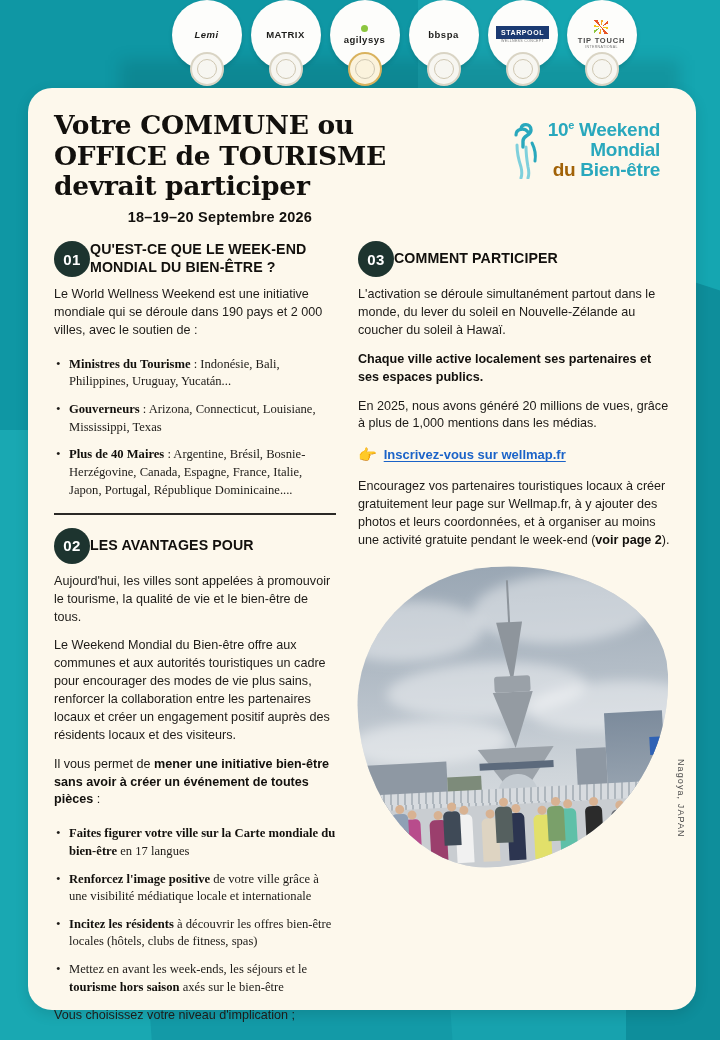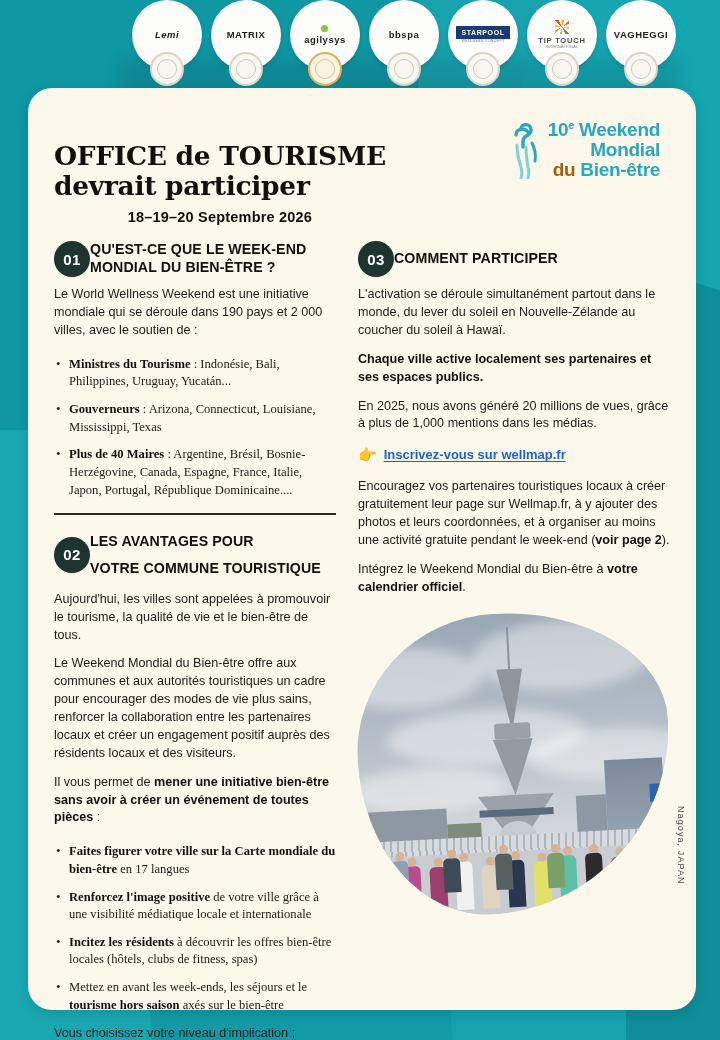--- a/index.html
+++ b/index.html
@@ -224,36 +224,30 @@
     <div class="disc">
       <div class="brand">
         <span class="spark"></span>
         <span class="brand-tip">TIP TOUCH</span>
         <span class="sub-tiny">INTERNATIONAL</span>
       </div>
     </div>
     <div class="medal"></div>
   </div>
 
-  <div class="badge">
-    <div class="disc">
-      <div class="brand brand-vagheggi">VAGHEGGI</div>
-    </div>
-    <div class="medal"></div>
-  </div>
 
 </div>
 
 <div class="card">
  <div class="inner">
 
   <div class="header">
     <div>
       <div class="title">
-        <br>
+        <span>Votre COMMUNE ou</span><br>
         <span>OFFICE de TOURISME</span><br>
         <span>devrait participer</span>
       </div>
       <div class="dates">18–19–20 Septembre 2026</div>
     </div>
 
     <div class="wlogo">
       <svg class="wlogo-mark" viewBox="0 0 34 58">
         <path d="M10 8 C10 2, 20 2, 20 9 C20 15, 12 14, 12 20 L12 26" fill="none" stroke="#29a8bd" stroke-width="3.4" stroke-linecap="round"></path>
         <path d="M5 14 C5 8, 13 6, 17 11" fill="none" stroke="#29a8bd" stroke-width="3.2" stroke-linecap="round"></path>
@@ -292,21 +286,20 @@
         <li><b>Gouverneurs</b><span> : Arizona, Connecticut, Louisiane, Mississippi, Texas</span></li>
         <li><b>Plus de 40 Maires</b><span> : Argentine, Brésil, Bosnie-Herzégovine, Canada, Espagne, France, Italie, Japon, Portugal, République Dominicaine....</span></li>
       </ul>
 
       <div class="divider"></div>
 
       <div class="sec-head spaced">
         <div class="num">02</div>
         <div class="sec-title">
           <span>LES AVANTAGES POUR</span><br>
-          <span>VOTRE COMMUNE TOURISTIQUE</span>
         </div>
       </div>
 
       <p class="body">Aujourd'hui, les villes sont appelées à promouvoir le tourisme, la qualité de vie et le bien-être de tous.</p>
       <p class="body">Le Weekend Mondial du Bien-être offre aux communes et aux autorités touristiques un cadre pour encourager des modes de vie plus sains, renforcer la collaboration entre les partenaires locaux et créer un engagement positif auprès des résidents locaux et des visiteurs.</p>
       <p class="body"><span>Il vous permet de </span><b>mener une initiative bien-être sans avoir à créer un événement de toutes pièces</b><span> :</span></p>
 
       <ul class="bl">
         <li><b>Faites figurer votre ville sur la Carte mondiale du bien-être</b><span> en 17 langues</span></li>
         <li><b>Renforcez l'image positive</b><span> de votre ville grâce à une visibilité médiatique locale et internationale</span></li>
@@ -332,21 +325,20 @@
       <p class="body"><b>Chaque ville active localement ses partenaires et ses espaces publics.</b></p>
       <p class="body">En 2025, nous avons généré 20 millions de vues, grâce à plus de 1,000 mentions dans les médias.</p>
 
       <div class="link-row">
         <span class="hand">👉</span>
         <span class="link">Inscrivez-vous sur wellmap.fr</span>
       </div>
 
       <p class="body"><span>Encouragez vos partenaires touristiques locaux à créer gratuitement leur page sur Wellmap.fr, à y ajouter des photos et leurs coordonnées, et à organiser au moins une activité gratuite pendant le week-end (</span><b>voir page 2</b><span>).</span></p>
 
-      <p class="body"><span>Intégrez le Weekend Mondial du Bien-être à </span><b>votre calendrier officiel</b><span>.</span></p>
 
       <div class="photo-wrap">
         <div class="blob">
           <div class="ph-sky"></div>
 
           <div class="cloud" style="left:-20px; top:30px; width:150px; height:60px;"></div>
           <div class="cloud" style="left:120px; top:10px; width:180px; height:70px;"></div>
           <div class="cloud" style="left:30px; top:95px; width:200px; height:55px;"></div>
           <div class="cloud" style="left:170px; top:120px; width:170px; height:50px;"></div>
           <div class="cloud" style="left:-10px; top:150px; width:160px; height:45px;"></div>

